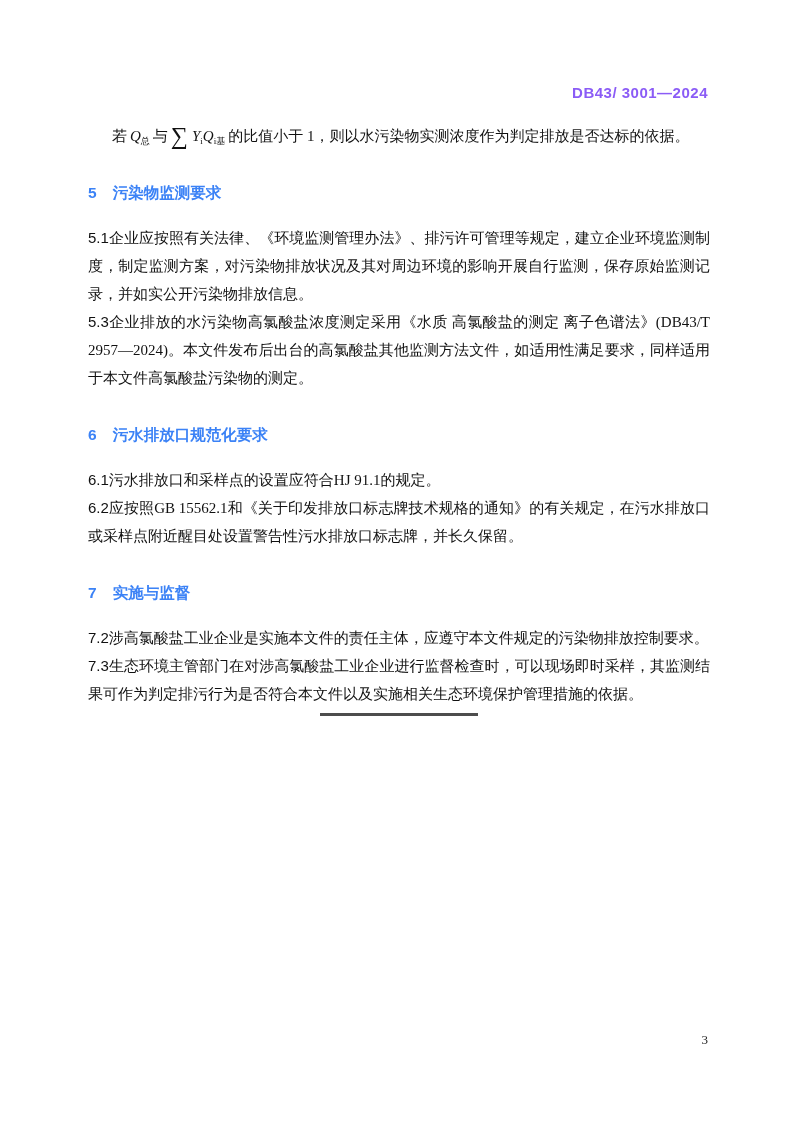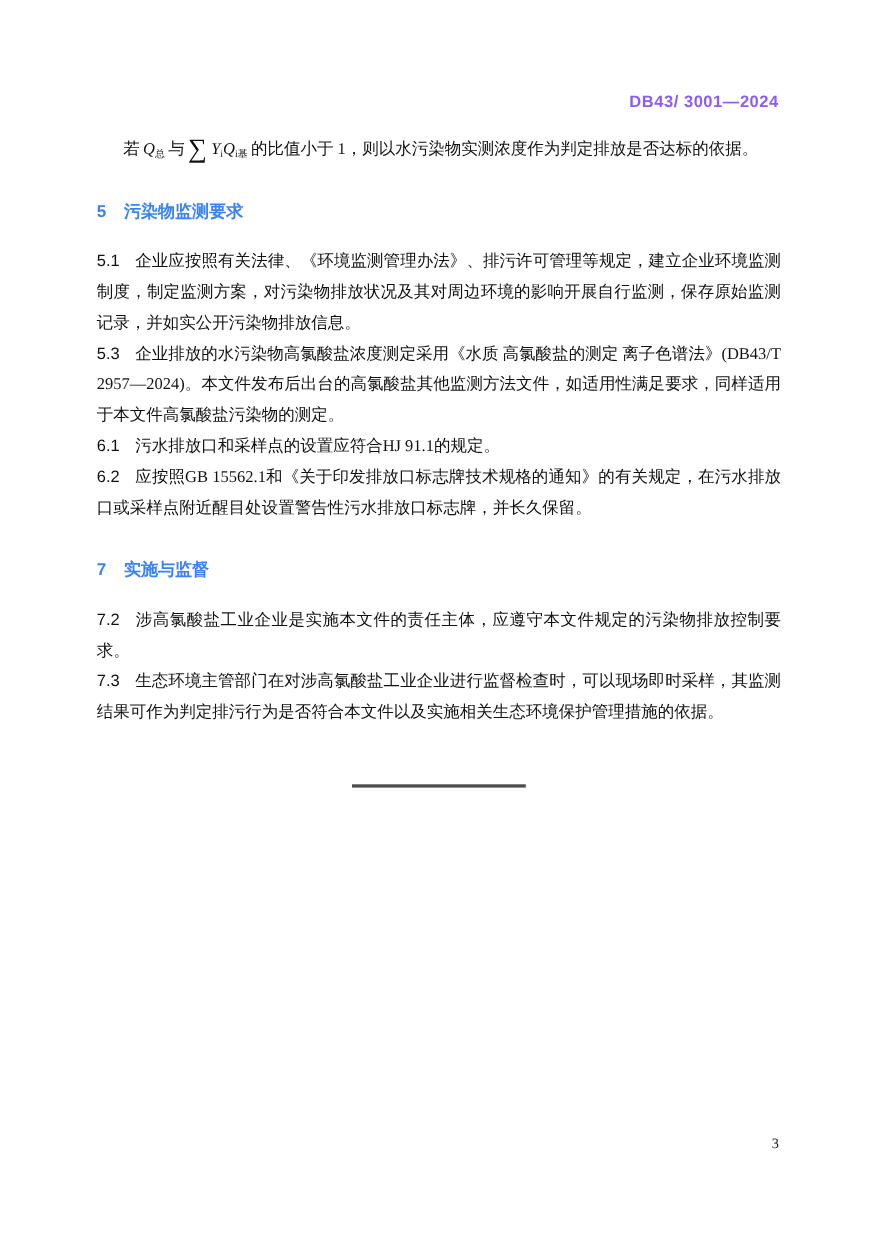--- a/index.html
+++ b/index.html
@@ -50,21 +50,20 @@
     font-weight:bold;
     color:#3b82f6;
     margin:32px 0 20px 0;
     line-height:22px;
     text-align:left;
   }
   .sec-heading .sec-num { margin-right:16px; }
   .clause { margin:0; }
   .clause .cnum {
     font-family:"Liberation Sans", sans-serif;
-    margin-right:14px;
   }
   .end-rule {
     position:absolute;
     top:713px; left:320px;
     width:158px; height:3px;
     background:#4d4d4d;
   }
   .page-number {
     position:absolute;
     top:1032px; right:86px;
@@ -82,20 +81,21 @@
 
   <div class="content">
 
     <p class="intro"><span>若</span><span class="var-wrap"><span class="var">Q</span><sub>总</sub></span><span>与</span><span class="sum">∑</span><span class="var-wrap"><span class="var">Y</span><sub>i</sub><span class="var">Q</span><sub>i基</sub></span><span>的比值小于 1，则以水污染物实测浓度作为判定排放是否达标的依据。</span></p>
 
     <h2 class="sec-heading"><span class="sec-num">5</span><span>污染物监测要求</span></h2>
 
     <p class="clause"><span class="cnum">5.1</span><span>企业应按照有关法律、《环境监测管理办法》、排污许可管理等规定，建立企业环境监测制度，制定监测方案，对污染物排放状况及其对周边环境的影响开展自行监测，保存原始监测记录，并如实公开污染物排放信息。</span></p>
     <p class="clause"><span class="cnum">5.3</span><span>企业排放的水污染物高氯酸盐浓度测定采用《水质 高氯酸盐的测定 离子色谱法》(DB43/T 2957—2024)。本文件发布后出台的高氯酸盐其他监测方法文件，如适用性满足要求，同样适用于本文件高氯酸盐污染物的测定。</span></p>
 
+    <h2 class="sec-heading"><span class="sec-num">6</span><span>污水排放口规范化要求</span></h2>
 
     <p class="clause"><span class="cnum">6.1</span><span>污水排放口和采样点的设置应符合HJ 91.1的规定。</span></p>
     <p class="clause"><span class="cnum">6.2</span><span>应按照GB 15562.1和《关于印发排放口标志牌技术规格的通知》的有关规定，在污水排放口或采样点附近醒目处设置警告性污水排放口标志牌，并长久保留。</span></p>
 
     <h2 class="sec-heading"><span class="sec-num">7</span><span>实施与监督</span></h2>
 
     <p class="clause"><span class="cnum">7.2</span><span>涉高氯酸盐工业企业是实施本文件的责任主体，应遵守本文件规定的污染物排放控制要求。</span></p>
     <p class="clause"><span class="cnum">7.3</span><span>生态环境主管部门在对涉高氯酸盐工业企业进行监督检查时，可以现场即时采样，其监测结果可作为判定排污行为是否符合本文件以及实施相关生态环境保护管理措施的依据。</span></p>
 
   </div>

